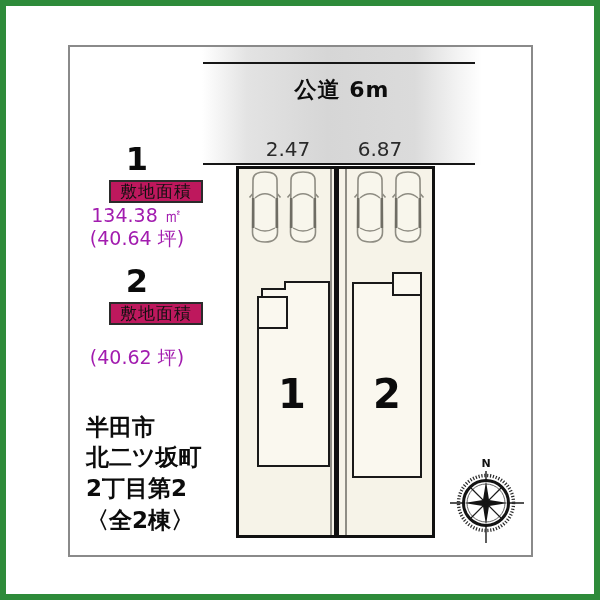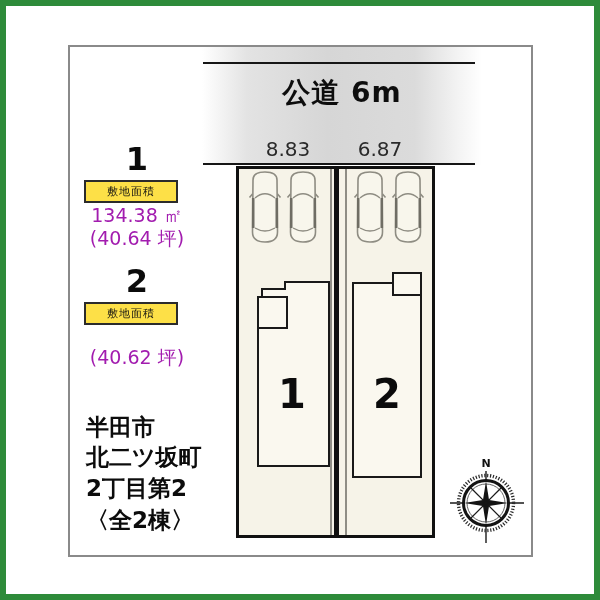--- a/index.html
+++ b/index.html
@@ -17,21 +17,21 @@
     border:2px solid #8a8a8a; background:#ffffff; box-sizing:border-box;
   }
   .road-band {
     position:absolute; left:202px; top:47px; width:280px; height:118px;
     background:linear-gradient(to right,#ffffff 0%,#e3e3e3 16%,#d6d6d6 45%,#dbdbdb 76%,#f4f4f4 92%,#ffffff 100%);
   }
   .road-line { position:absolute; left:203px; width:272px; height:2px; background:#161616; }
   .road-line.top { top:62px; } .road-line.bottom { top:163px; }
   .road-label {
     position:absolute; left:202px; top:78px; width:280px; text-align:center;
-    font-size:28px; font-weight:bold; color:#0d0d0d; letter-spacing:1px; line-height:1.1;
+    font-size:22px; font-weight:bold; color:#0d0d0d; letter-spacing:1px; line-height:1.1;
   }
   .dim { position:absolute; top:139px; width:80px; text-align:center; font-size:20px; color:#2a2a2a; line-height:1; }
   .dim.d1 { left:248px; } .dim.d2 { left:340px; }
   .lot {
     position:absolute; top:166px; height:372px; border:3px solid #101010;
     background:#f6f3e8; box-sizing:border-box;
   }
   .lot.l1 { left:236px; width:101px; }
   .lot.l2 { left:336px; width:99px; }
   .wall-line { position:absolute; top:169px; width:2px; height:366px; background:#8f8d85; }
@@ -39,23 +39,23 @@
   .car { position:absolute; width:34px; height:74px; }
   .bsvg { position:absolute; }
   .bnum {
     position:absolute; top:374px; width:56px; text-align:center;
     font-size:40px; font-weight:bold; line-height:1; color:#0b0b0b;
   }
   .bnum.n1 { left:264px; } .bnum.n2 { left:359px; }
   .col-center { position:absolute; left:82px; width:110px; text-align:center; line-height:1; }
   .lot-num { font-size:32px; font-weight:bold; color:#0b0b0b; }
   .area-box {
-    position:absolute; left:84px; width:94px; height:23px; border:2px solid #2b2b2b;
-    background:#fde047; box-sizing:border-box; display:flex; align-items:center; justify-content:center;
-    font-size:11px; letter-spacing:1px; color:#111;
+    position:absolute; left:109px; width:94px; height:23px; border:2px solid #2b2b2b;
+    background:#be185d; box-sizing:border-box; display:flex; align-items:center; justify-content:center;
+    font-size:17px; letter-spacing:1px; color:#111;
   }
   .area-val { font-size:19px; color:#a21caf; line-height:1.15; }
   .addr {
     position:absolute; left:86px; width:150px; text-align:left;
     font-size:23px; font-weight:bold; color:#0c0c0c; line-height:1;
   }
   .badge {
     position:absolute; left:68px; top:44px; width:114px; height:50px;
     background:#b1894d; color:#ffffff; display:flex; align-items:center; justify-content:center;
     font-size:27px; font-weight:bold; letter-spacing:4px; z-index:20;
@@ -67,21 +67,21 @@
 
 <div class="screen">
 
   <div class="map"></div>
 
   <div class="road-band"></div>
   <div class="road-line top"></div>
   <div class="road-line bottom"></div>
   <div class="road-label">公道 6m</div>
 
-  <div class="dim d1">8.83</div>
+  <div class="dim d1">2.47</div>
   <div class="dim d2">6.87</div>
 
   <div class="lot l1"></div>
   <div class="lot l2"></div>
   <div class="wall-line w1"></div>
   <div class="wall-line w2"></div>
 
   <svg width="0" height="0" style="position:absolute" aria-hidden="true">
     <symbol id="car-top" viewBox="0 0 34 74">
       <path d="M5 10 Q5 2 17 2 Q29 2 29 10 L29.5 62 Q29.5 72 17 72 Q4.5 72 4.5 62 Z" fill="#f8f6ec" stroke="#8e8c82" stroke-width="1.6"></path>

